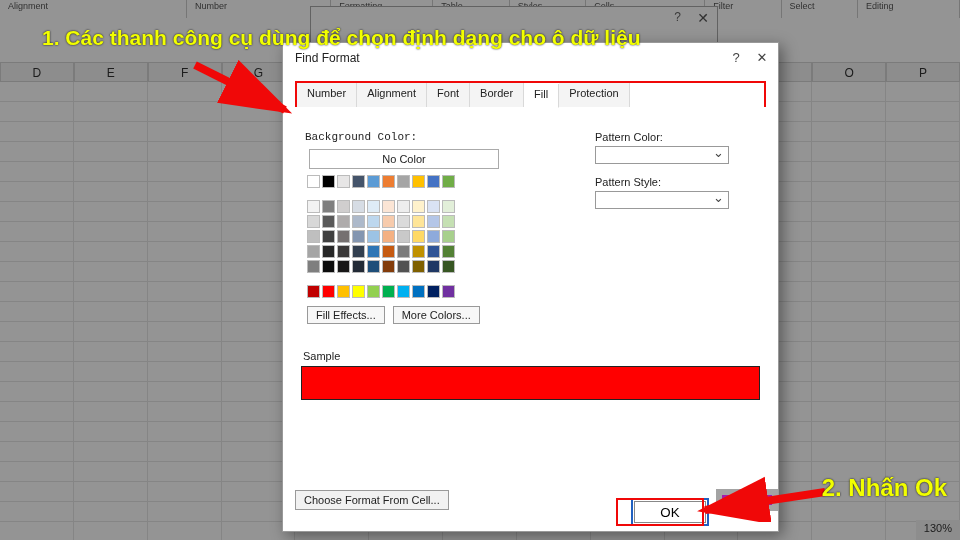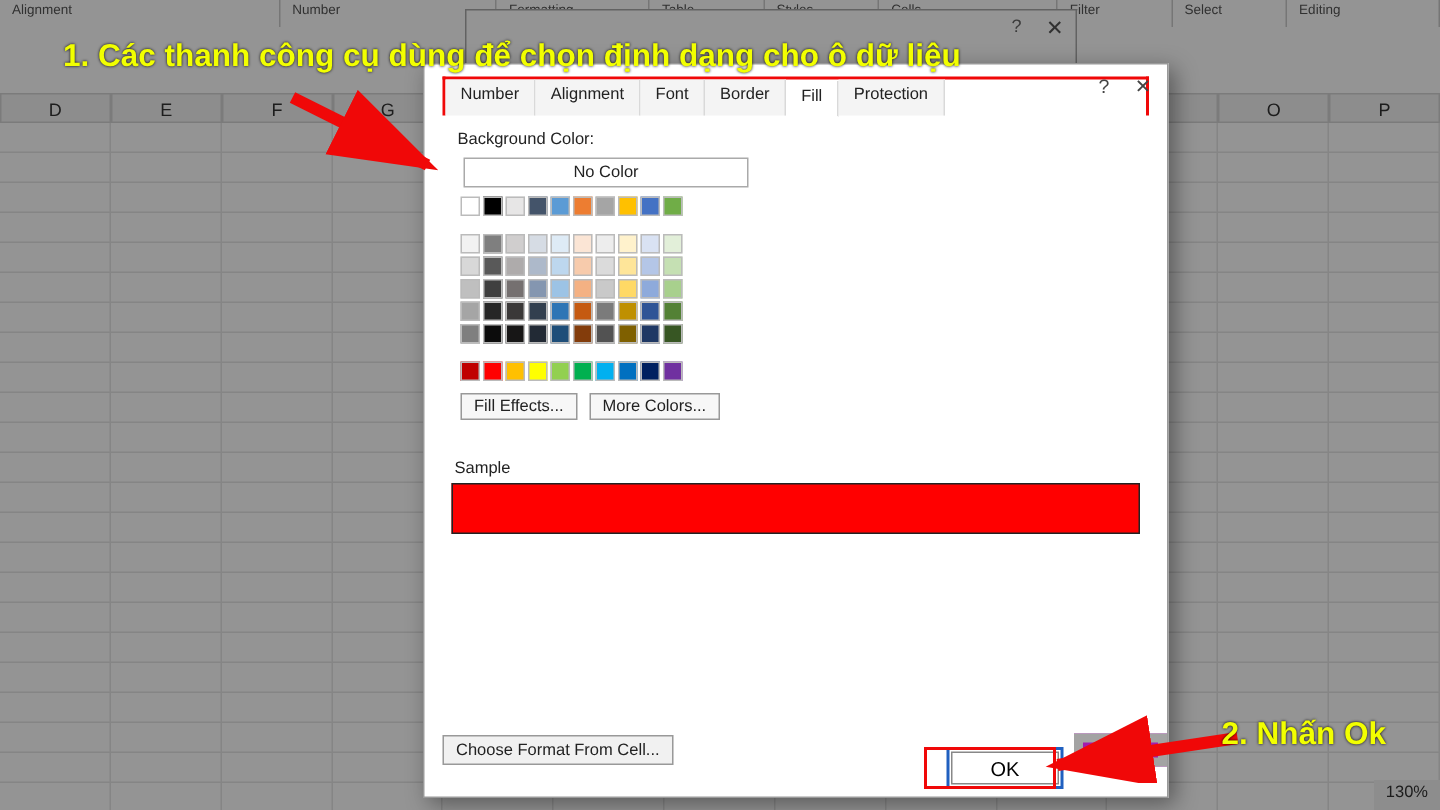--- a/index.html
+++ b/index.html
@@ -30,21 +30,21 @@
   .dialog { position: absolute; left: 282px; top: 42px; width: 497px; height: 490px; background: #fff; border: 1px solid #999; box-shadow: 4px 4px 14px rgba(0,0,0,0.4); z-index: 5; font-size: 11px; color: #222; }
   .dlg-title { padding: 8px 12px; font-size: 12px; }
   .dlg-controls { position: absolute; top: 7px; right: 8px; display: flex; gap: 10px; }
   .dlg-controls span { font-size: 13px; color: #444; width:16px; text-align:center; }
 
   .tab-strip { margin: 8px 12px 0; display: flex; border: 2px solid #f00808; height: 26px; }
   .tab { padding: 4px 10px; border-right: 1px solid #d9d9d9; background: #f4f4f4; cursor: default; }
   .tab.active { background: #fff; border-bottom: 1px solid #fff; position: relative; top: 1px; }
 
   .body { padding: 8px 18px; }
-  .bg-label { margin: 2px 0 6px 4px; }
+  .bg-label { margin: 16px 0 6px 4px; font-family: Liberation Mono, monospace; }
   .no-color-btn { width: 190px; height: 20px; border: 1px solid #aaa; background: #fff; text-align: center; line-height: 18px; margin-bottom: 6px; margin-left: 8px;}
   .swatch-row { display: flex; gap: 2px; margin: 2px 0 2px 6px; }
   .sw { width: 13px; height: 13px; border: 1px solid #bbb; }
   .sep { height: 8px; }
   .btnrow { display: flex; gap: 8px; margin: 8px 0 0 6px; }
   .smbtn { border: 1px solid #999; background: #f7f7f7; padding: 2px 8px; }
 
   .right-col { position: absolute; top: 88px; left: 312px; width: 170px; }
   .drop { width: 134px; height: 18px; border: 1px solid #999; background:#fff; position: relative; margin-bottom: 12px; }
   .drop::after { content: "⌄"; position: absolute; right: 4px; top: -2px; font-size: 13px; color: #444; }
@@ -56,21 +56,21 @@
 
   .dlg-footer { position: absolute; bottom: 8px; left: 12px; right: 0; display: flex; align-items: center; }
   .choose-btn { border: 1px solid #999; background: #f1f1f1; padding: 3px 8px; }
   .spacer { flex: 1; }
   .ok-btn { width: 72px; height: 22px; border: 1px solid #888; background: #fff; outline: 2px solid #2060c0; outline-offset: 1px; margin-top: 24px; }
   .cancel-btn { width: 62px; height: 22px; border: 6px solid #a3a3a3; background: #a21caf; margin-left: 10px; }
   .ok-highlight { position:absolute; border: 2px solid #f00808; width: 88px; height: 28px; left: 333px; bottom: 5px; }
 
   
   .annotation1 { position: absolute; left: 42px; top: 24px; z-index: 10; color: #f2ff00; font-weight: 700; font-size: 21px; line-height: 1.3; text-align: center; text-shadow: 0 0 2px #000; }
-  .annotation2 { position: absolute; right: 36px; bottom: 38px; z-index: 10; color: #f2ff00; font-weight: 700; font-size: 21px; text-shadow: 0 0 2px #000;}
+  .annotation2 { position: absolute; right: 13px; bottom: 38px; z-index: 10; color: #f2ff00; font-weight: 700; font-size: 24px; text-shadow: 0 0 2px #000;}
   .arrow { position: absolute; z-index: 9; }
 </style>
 </head>
 <body>
 
 <div class="excel-bg">
   <div class="ribbon-row">
     <div class="ribbon-seg" style="flex:2">Alignment</div>
     <div class="ribbon-seg" style="flex:1.5">Number</div>
     <div class="ribbon-seg" style="flex:1">Formatting</div>
@@ -140,20 +140,21 @@
 </div>
 
 <div class="find-replace">
   <span class="fr-help">?</span>
   <span class="fr-close">✕</span>
 </div>
 
 <div class="dim-overlay"></div>
 
 <div class="dialog">
+  <div class="dlg-title">Find Format</div>
   <div class="dlg-controls">
     <span>?</span>
     <span>✕</span>
   </div>
 
   <div class="tab-strip" style="border-bottom:none;">
     <div class="tab">Number</div>
     <div class="tab">Alignment</div>
     <div class="tab">Font</div>
     <div class="tab">Border</div>
@@ -251,20 +252,26 @@
         <div class="sw" style="background: rgb(0, 112, 192);"></div>
         <div class="sw" style="background: rgb(0, 32, 96);"></div>
         <div class="sw" style="background: rgb(112, 48, 160);"></div>
       </div>
     <div class="btnrow">
       <div class="smbtn">Fill Effects...</div>
       <div class="smbtn">More Colors...</div>
     </div>
   </div>
 
+  <div class="right-col">
+    <div class="lbl">Pattern Color:</div>
+    <div class="drop"></div>
+    <div class="lbl">Pattern Style:</div>
+    <div class="drop"></div>
+  </div>
 
   <div class="sample-box">
     <div class="slabel">Sample</div>
     <div class="sample-rect"></div>
   </div>
 
   <div class="dlg-footer">
     <div class="choose-btn">Choose Format From Cell...</div>
     <div class="spacer"></div>
     <button class="ok-btn">OK</button>

